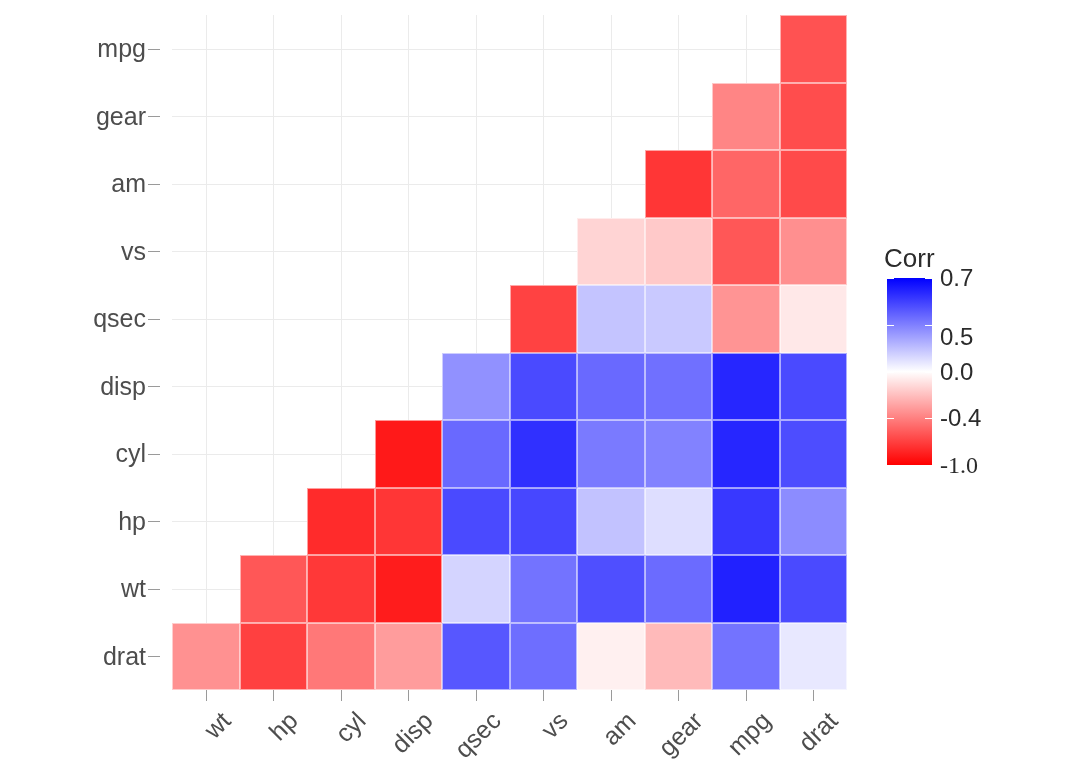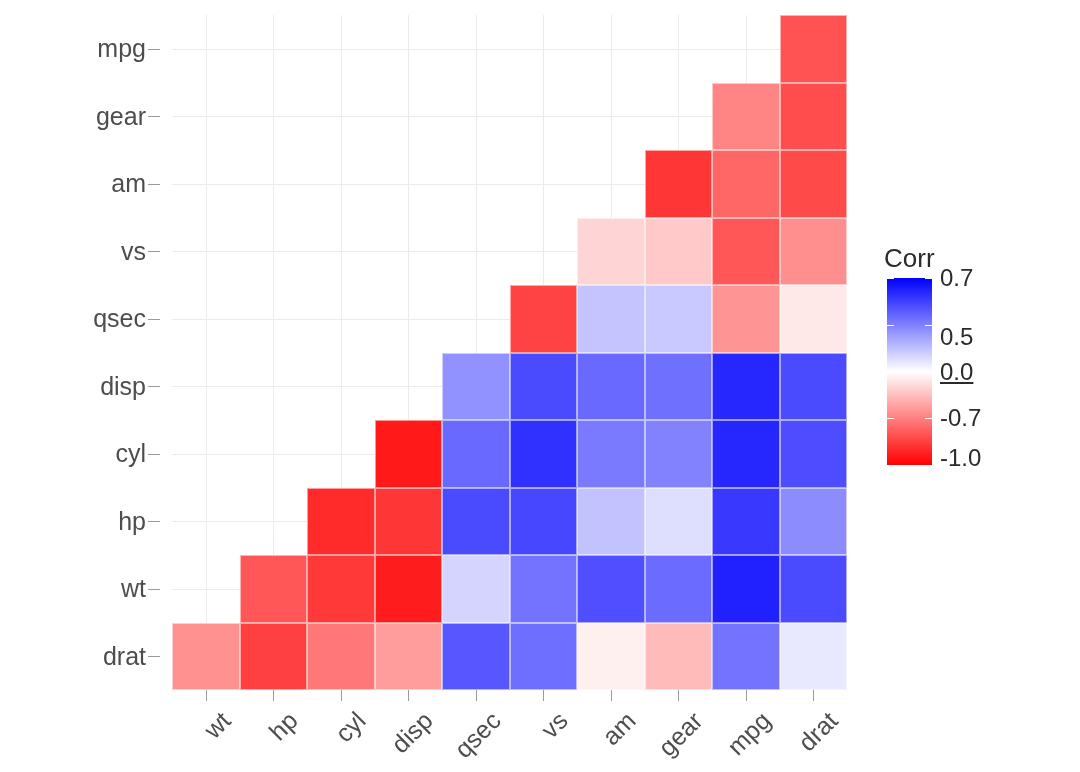--- a/index.html
+++ b/index.html
@@ -325,18 +325,18 @@
           <div class="legend-tick left" style="top: 93.5px;"></div>
           <div class="legend-tick right" style="top: 93.5px;"></div>
           <div class="legend-tick left" style="top: 140.25px;"></div>
           <div class="legend-tick right" style="top: 140.25px;"></div>
           <div class="legend-tick left" style="top: 187px;"></div>
           <div class="legend-tick right" style="top: 187px;"></div>
         </div>
     </div>
   <div class="legend-lab" style="top: 35px;">0.7</div>
       <div class="legend-lab" style="top: 94px;">0.5</div>
-      <div class="legend-lab" style="top: 128.5px; text-decoration: underline;">0.0</div>
-      <div class="legend-lab" style="top: 175.25px;">-0.7</div>
-      <div class="legend-lab" style="top: 215px;">-1.0</div>
+      <div class="legend-lab" style="top: 128.5px;">0.0</div>
+      <div class="legend-lab" style="top: 175.25px;">-0.4</div>
+      <div class="legend-lab" style="top: 222px; font-family: Liberation Serif, serif;">-1.0</div>
     </div>
 
 </div>
 
 </body></html>

